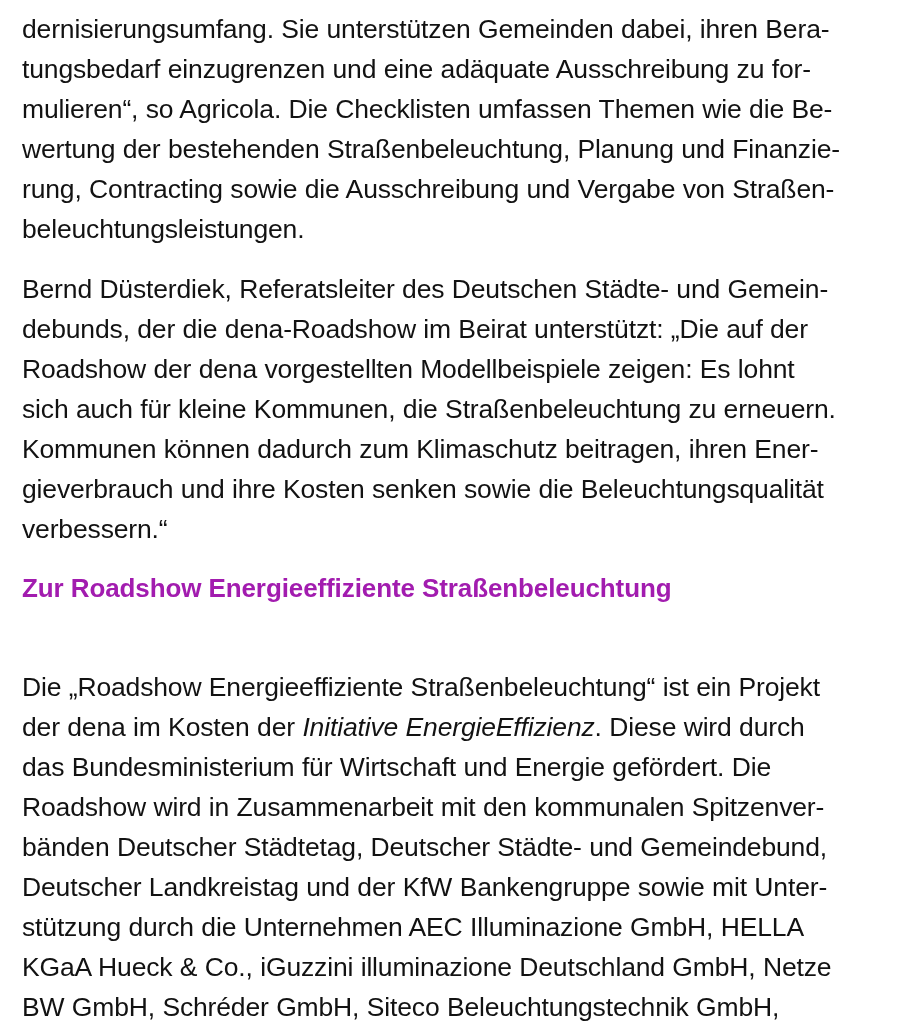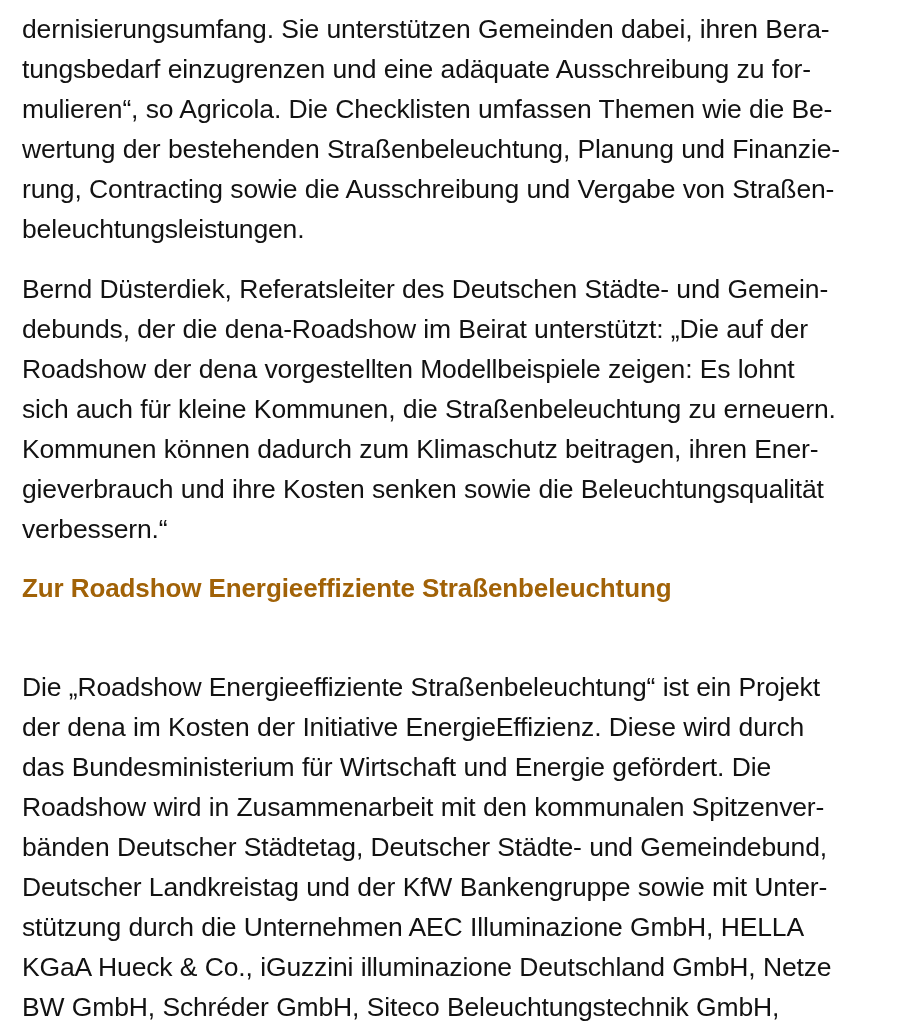--- a/index.html
+++ b/index.html
@@ -46,25 +46,26 @@
   .gap-sm {
     height: 19px;
   }
 
   h2.heading {
     margin: 0;
     font-size: 26px;
     line-height: 40px;
     font-weight: bold;
     letter-spacing: -0.1px;
-    color: #a16207;
+    color: #a21caf;
     white-space: pre-line;
   }
 
   .italic {
+    font-style: italic;
   }
 </style>
 </head>
 <body>
 
 <div id="doc">
 
   <div class="para first">dernisierungsumfang. Sie unterstützen Gemeinden dabei, ihren Bera-
 tungsbedarf einzugrenzen und eine adäquate Ausschreibung zu for-
 mulieren“, so Agricola. Die Checklisten umfassen Themen wie die Be-

